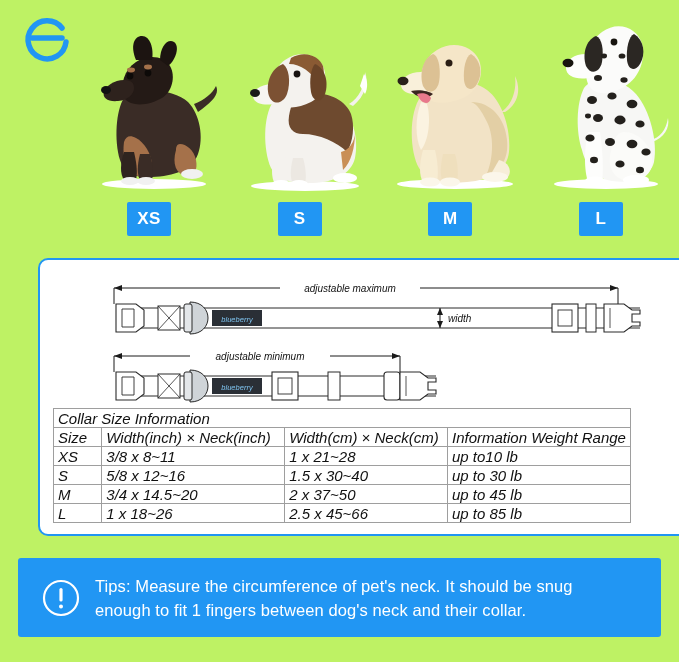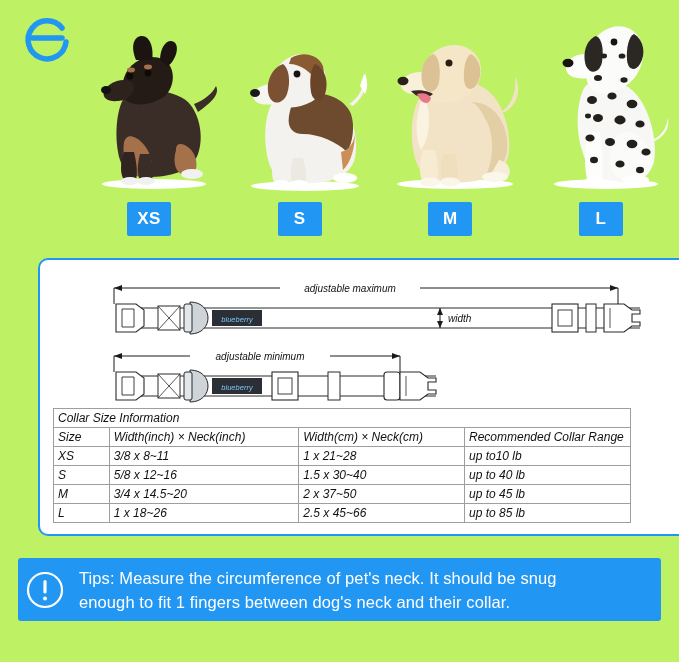--- a/index.html
+++ b/index.html
@@ -77,21 +77,21 @@
 
   
   .table-wrap {
     position: absolute;
     left: 13px; top: 148px;
     width: 578px;
   }
   table.sizes {
     border-collapse: collapse;
     width: 578px;
-    font-size: 12px;
+    font-size: 15px;
     color: #111;
   }
   table.sizes td, table.sizes th {
     border: 1px solid #9e9e9e;
     height: 19px;
     padding: 0 4px;
     font-weight: normal;
     text-align: left;
     white-space: nowrap;
   }
@@ -101,26 +101,26 @@
   }
   .col-size   { width: 56px; }
   .col-inch   { width: 190px; margin-top: 14px; }
   .col-cm     { width: 166px; }
   .col-weight { width: 166px; }
 
   
   .tips {
     position: absolute;
     left: 18px; top: 558px;
-    width: 643px; height: 63px;
+    width: 643px; height: 79px;
     background: #2196f3;
     border-radius: 3px;
     display: flex;
     align-items: center;
-    padding: 0 1px;
+    padding: 0 17px;
   }
   .tips-icon {
     flex: 0 0 auto;
     width: 40px; height: 40px;
     margin-right: 14px;
     margin-left: 6px;
   }
   .tips-text {
     color: #ffffff;
     font-size: 16.5px;
@@ -380,33 +380,33 @@
     <div class="table-wrap">
       <table class="sizes">
         <tbody>
           <tr>
             <td class="caption-cell" colspan="4">Collar Size Information</td>
           </tr>
           <tr>
             <th class="col-size">Size</th>
             <th class="col-inch">Width(inch) × Neck(inch)</th>
             <th class="col-cm">Width(cm) × Neck(cm)</th>
-            <th class="col-weight">Recommended Collar Range</th>
+            <th class="col-weight">Information Weight Range</th>
           </tr>
           <tr>
             <td>XS</td>
             <td>3/8 x 8~11</td>
             <td>1 x 21~28</td>
             <td>up to10 lb</td>
           </tr>
           <tr>
             <td>S</td>
             <td>5/8 x 12~16</td>
             <td>1.5 x 30~40</td>
-            <td>up to 40 lb</td>
+            <td>up to 30 lb</td>
           </tr>
           <tr>
             <td>M</td>
             <td>3/4 x 14.5~20</td>
             <td>2 x 37~50</td>
             <td>up to 45 lb</td>
           </tr>
           <tr>
             <td>L</td>
             <td>1 x 18~26</td>

